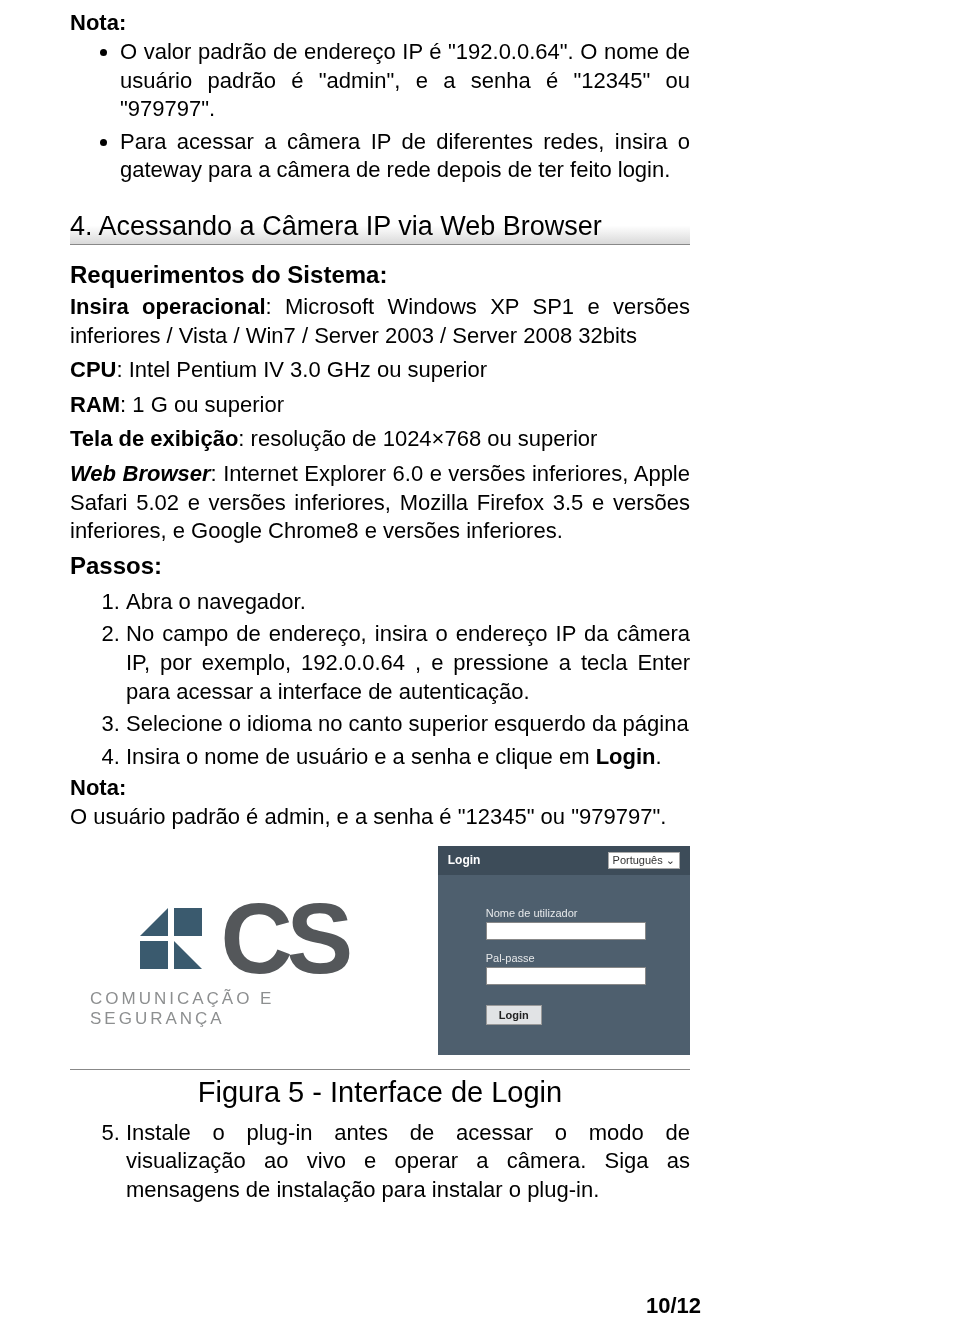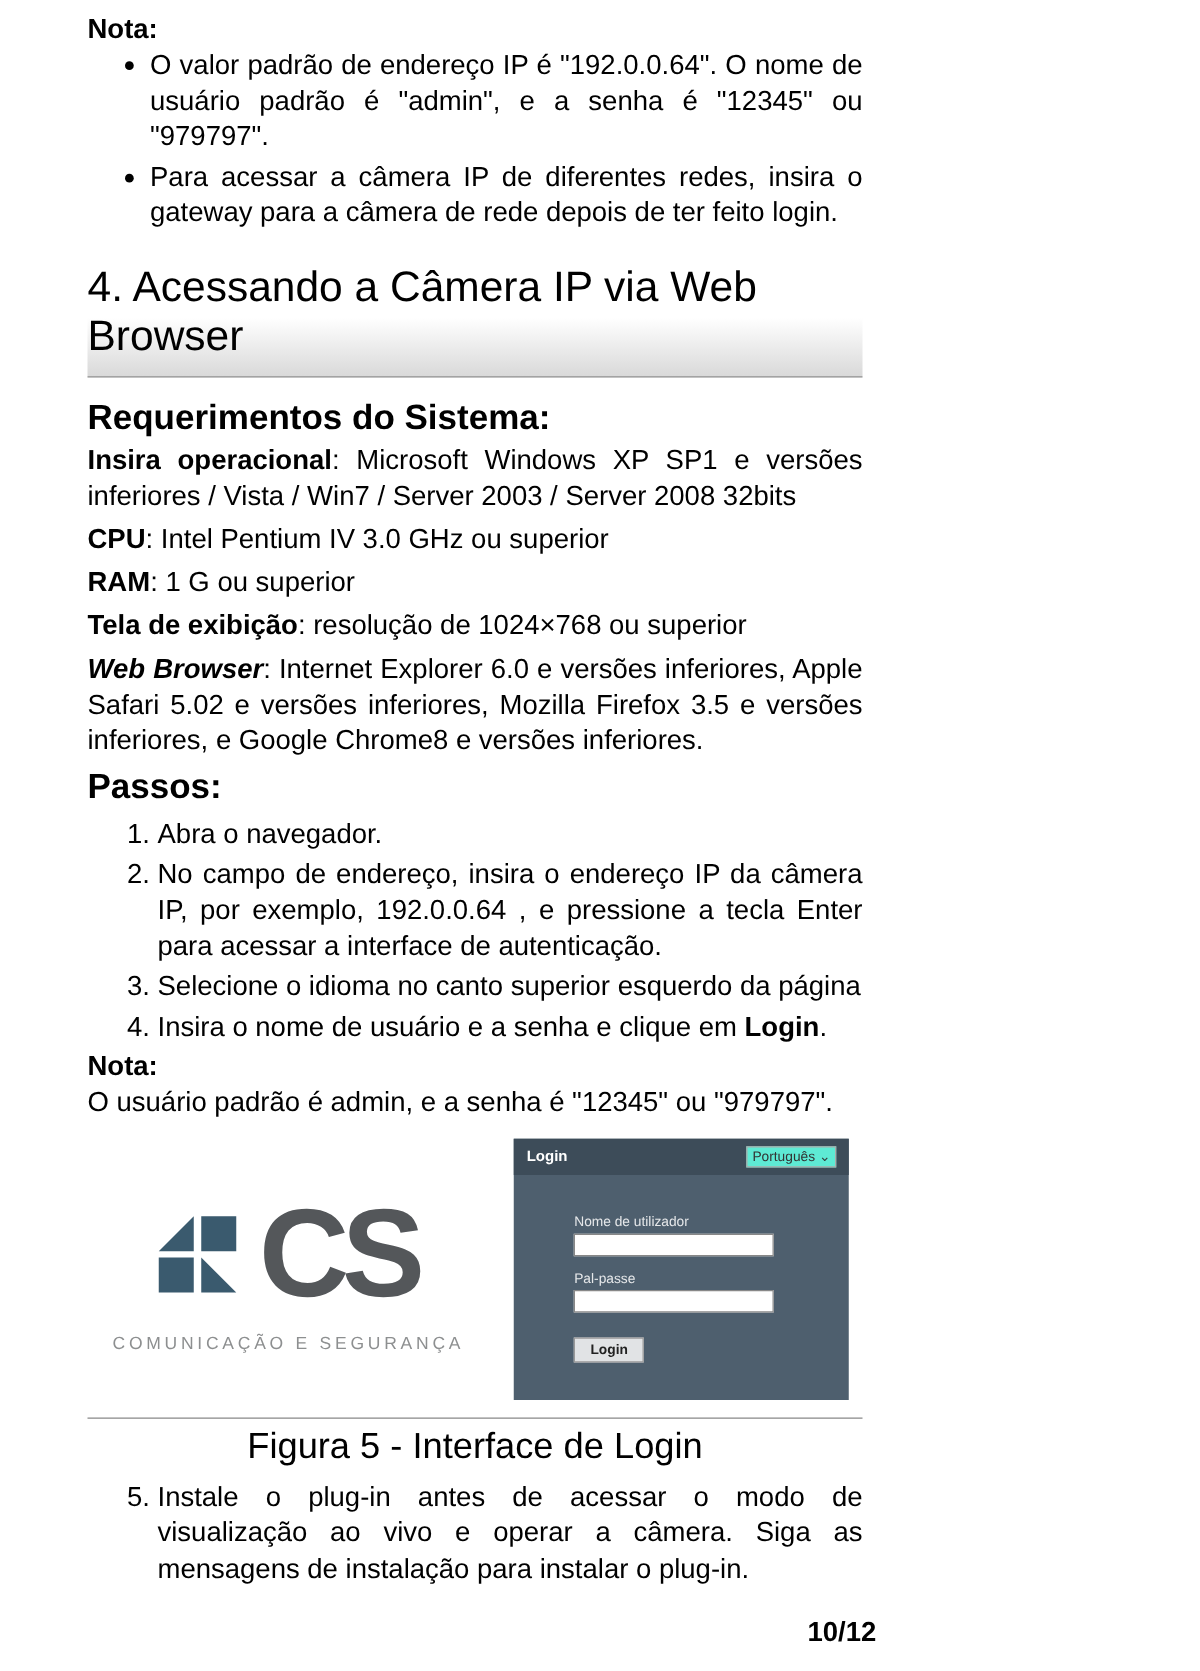--- a/index.html
+++ b/index.html
@@ -1,42 +1,42 @@
 <!DOCTYPE html>
 <html><head>
 <meta charset="utf-8">
 <style>
   html,body{margin:0;padding:0;background:#fff;color:#000;font-family:"Trebuchet MS","Segoe UI",Arial,sans-serif;}
   .page{width:760px;min-height:1337px;position:relative;box-sizing:border-box;padding:10px 70px 60px 70px;}
   .nota-heading{font-size:22px;font-weight:bold;margin:0 0 2px 0;}
   ul.bullets{margin:0 0 22px 0;padding:0 0 0 50px;}
   ul.bullets li{font-size:22px;line-height:1.3;margin-bottom:4px;text-align:justify;}
-  .section-heading{font-size:34px;font-weight:normal;background:linear-gradient(to bottom,#fff 0%,#fff 50%,#d9d9d9 100%);border-bottom:1px solid #888;padding:4px 0 12px 0;margin:10px 0 16px 0;}
-  .subheading{font-size:28px;font-weight:bold;margin:0 0 4px 0;}
+  .section-heading{font-size:27px;font-weight:normal;background:linear-gradient(to bottom,#fff 0%,#fff 50%,#d9d9d9 100%);border-bottom:1px solid #888;padding:4px 0 2px 0;margin:10px 0 16px 0;}
+  .subheading{font-size:24px;font-weight:bold;margin:0 0 4px 0;}
   .para{font-size:22px;line-height:1.3;margin:0 0 6px 0;text-align:justify;}
   .para .label{font-weight:bold;}
   .para .italic{font-style:italic;font-weight:bold;}
   ol.steps{margin:8px 0 4px 0;padding:0 0 0 56px;}
   ol.steps li{font-size:22px;line-height:1.3;margin-bottom:4px;text-align:justify;}
   .figure-wrap{margin:14px 0 8px 0;}
   .login-ui{display:flex;align-items:flex-start;gap:40px;padding-left:20px;}
   .logo-col{display:flex;flex-direction:column;align-items:center;padding-top:50px;justify-content:flex-end;}
   .logo-row{display:flex;align-items:center;gap:18px;}
   .logo-mark{display:flex;gap:6px;align-items:center;}
   .mark-col{display:flex;flex-direction:column;gap:5px;}
   .tri1{width:0;height:0;border-left:28px solid transparent;border-bottom:28px solid #3a5a6e;}
   .sq{width:28px;height:28px;background:#3a5a6e;}
   .sq2{width:28px;height:28px;background:#3a5a6e;}
   .tri2{width:0;height:0;border-right:28px solid transparent;border-bottom:28px solid #3a5a6e;}
   .logo-cs{font-size:100px;font-weight:bold;color:#54575a;line-height:0.85;font-family:Arial,sans-serif;letter-spacing:-6px;}
-  .logo-sub{font-size:14px;color:#8d8f90;letter-spacing:3px;margin-top:20px;}
+  .logo-sub{font-size:17px;color:#8d8f90;letter-spacing:3px;margin-top:8px;}
   .login-panel{width:268px;background:#4e5f6e;color:#fff;font-family:Tahoma,Arial,sans-serif;font-size:12px;padding:0;box-sizing:border-box;}
   .panel-top{background:#3d4c59;display:flex;justify-content:space-between;align-items:center;padding:6px 10px;}
   .panel-top .ttl{font-weight:bold;font-size:12px;}
-  .lang-select{background:#5eead4;border:1px solid #aaa;font-size:11px;padding:1px 4px;color:#333;}
+  .lang-select{background:#ffffff;border:1px solid #aaa;font-size:11px;padding:1px 4px;color:#333;}
   .panel-body{padding:20px 16px 30px 16px;margin-left:32px;}
   .field-label{font-size:11px;margin:12px 0 3px 0;color:#e6e8ea;}
   .tinput{width:160px;height:18px;background:#fff;border:1px solid #888;box-sizing:border-box;}
   .login-btn{display:inline-block;background:#e1e3e5;color:#222;font-size:11px;font-weight:bold;border:1px solid #999;padding:3px 12px;margin-top:20px;}
   .hr{border:none;border-top:1px solid #888;margin:14px 0 6px 0;}
   .fig-caption{font-size:29px;text-align:center;margin:4px 0 10px 0;}
   ol.steps2{margin:0;padding:0 0 0 56px;}
   ol.steps2 li{font-size:22px;line-height:1.3;margin-bottom:4px;text-align:justify;}
   .pagenum{position:absolute;bottom:18px;right:59px;font-size:22px;font-weight:bold;}
 </style>

